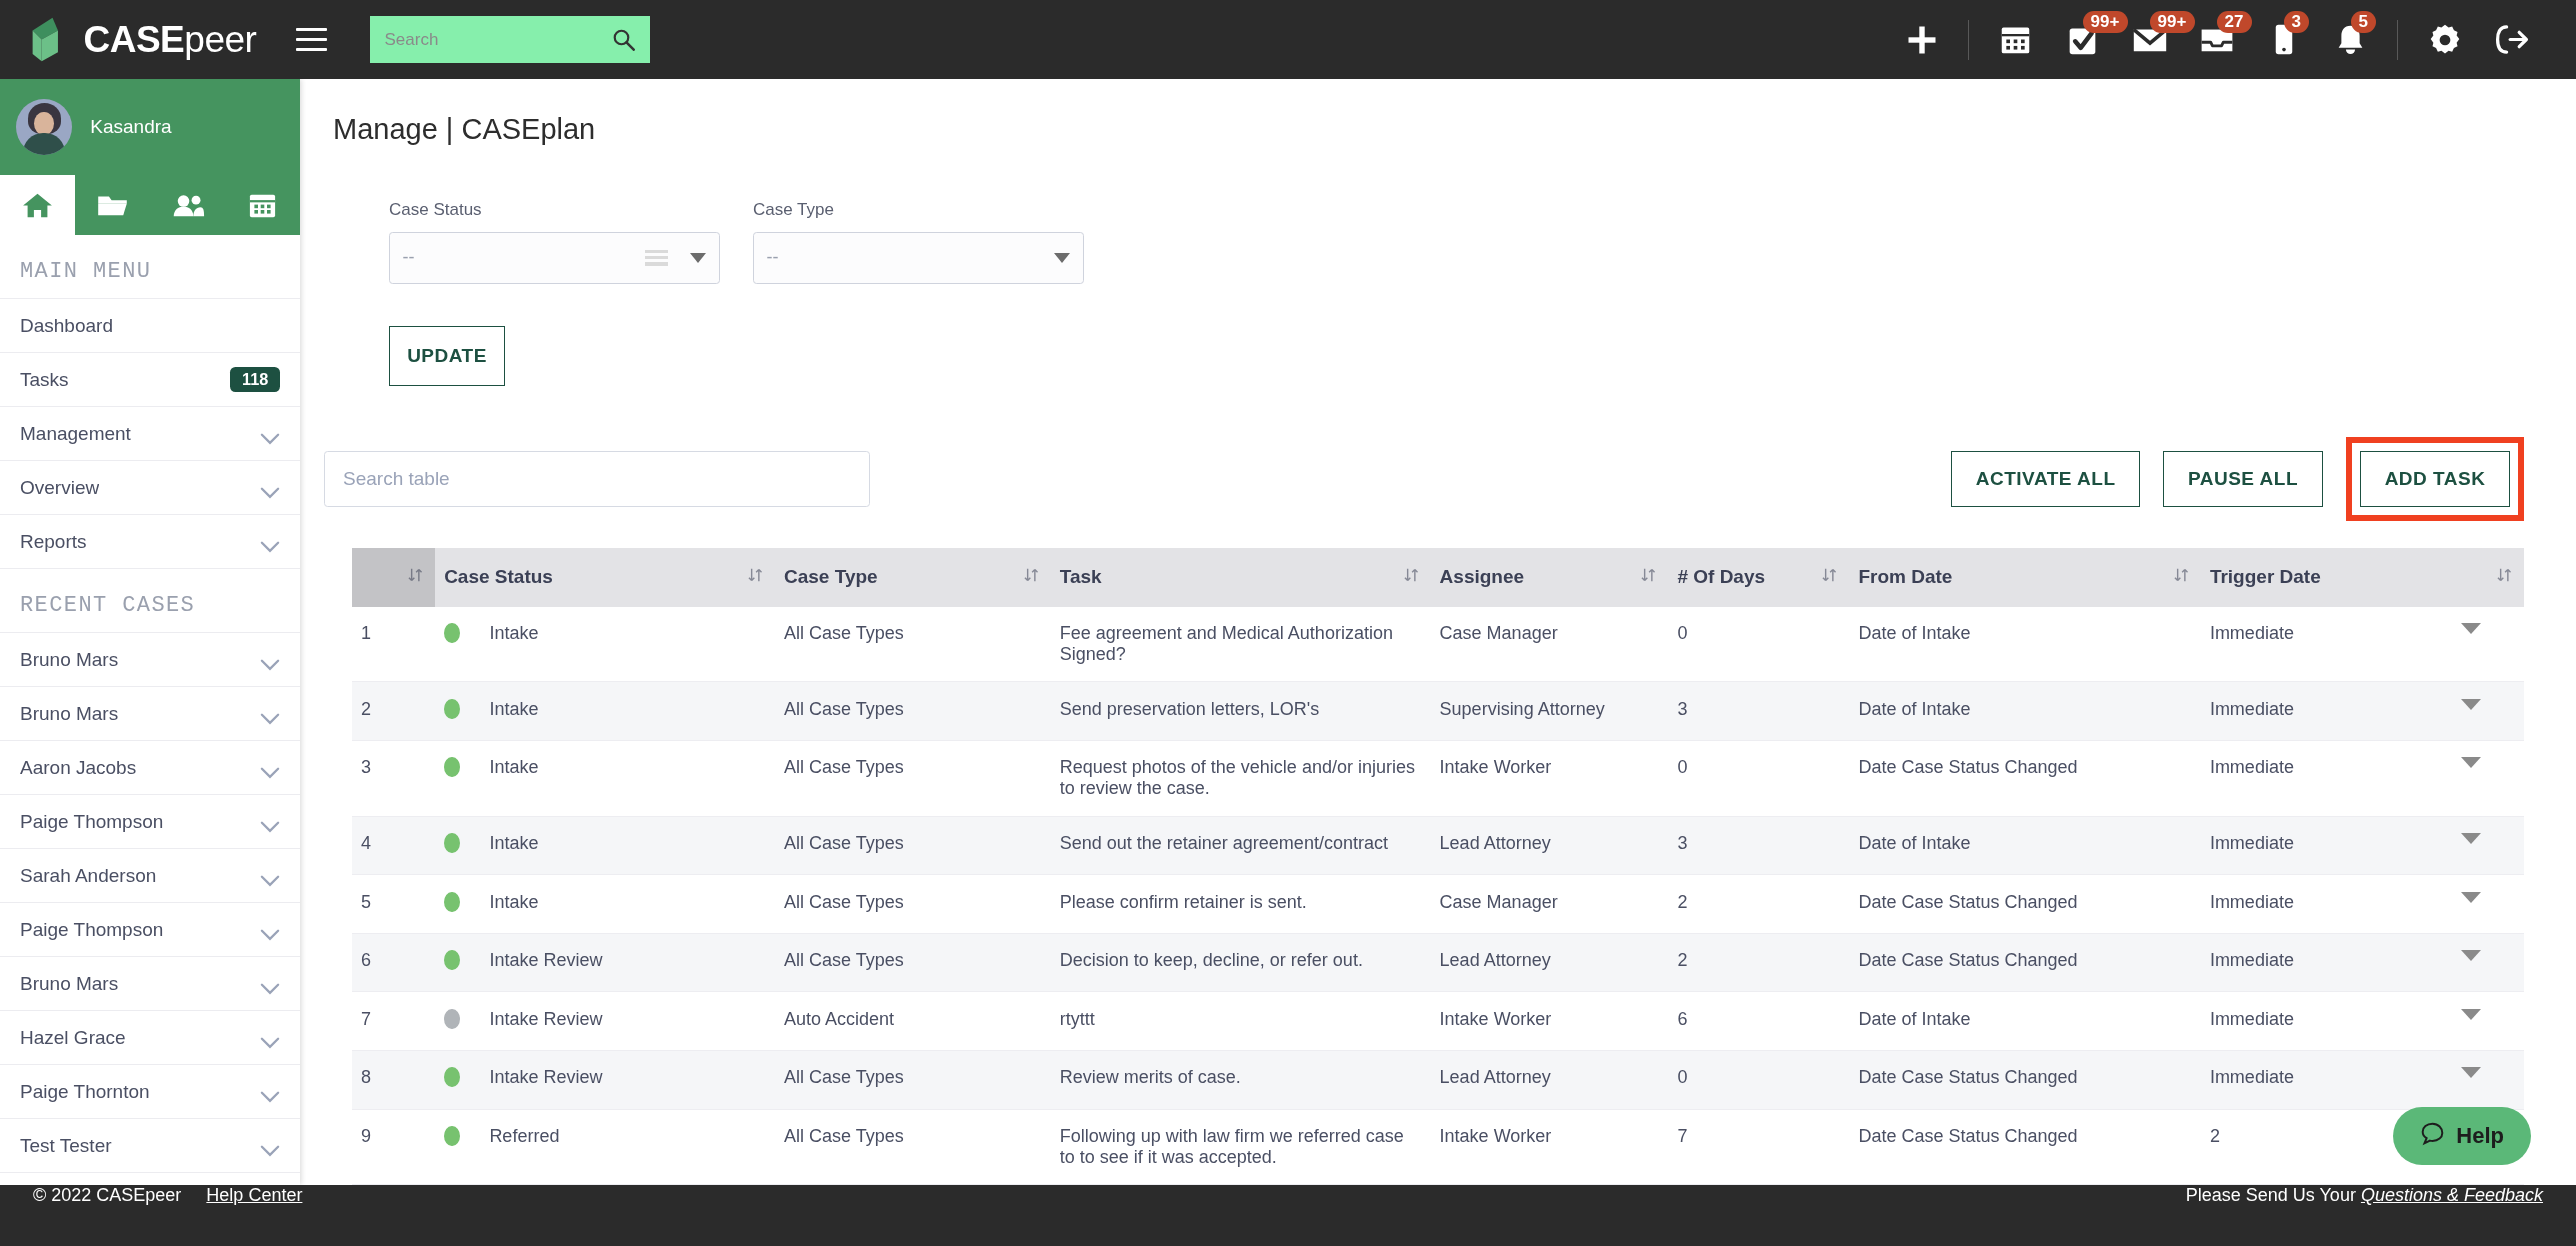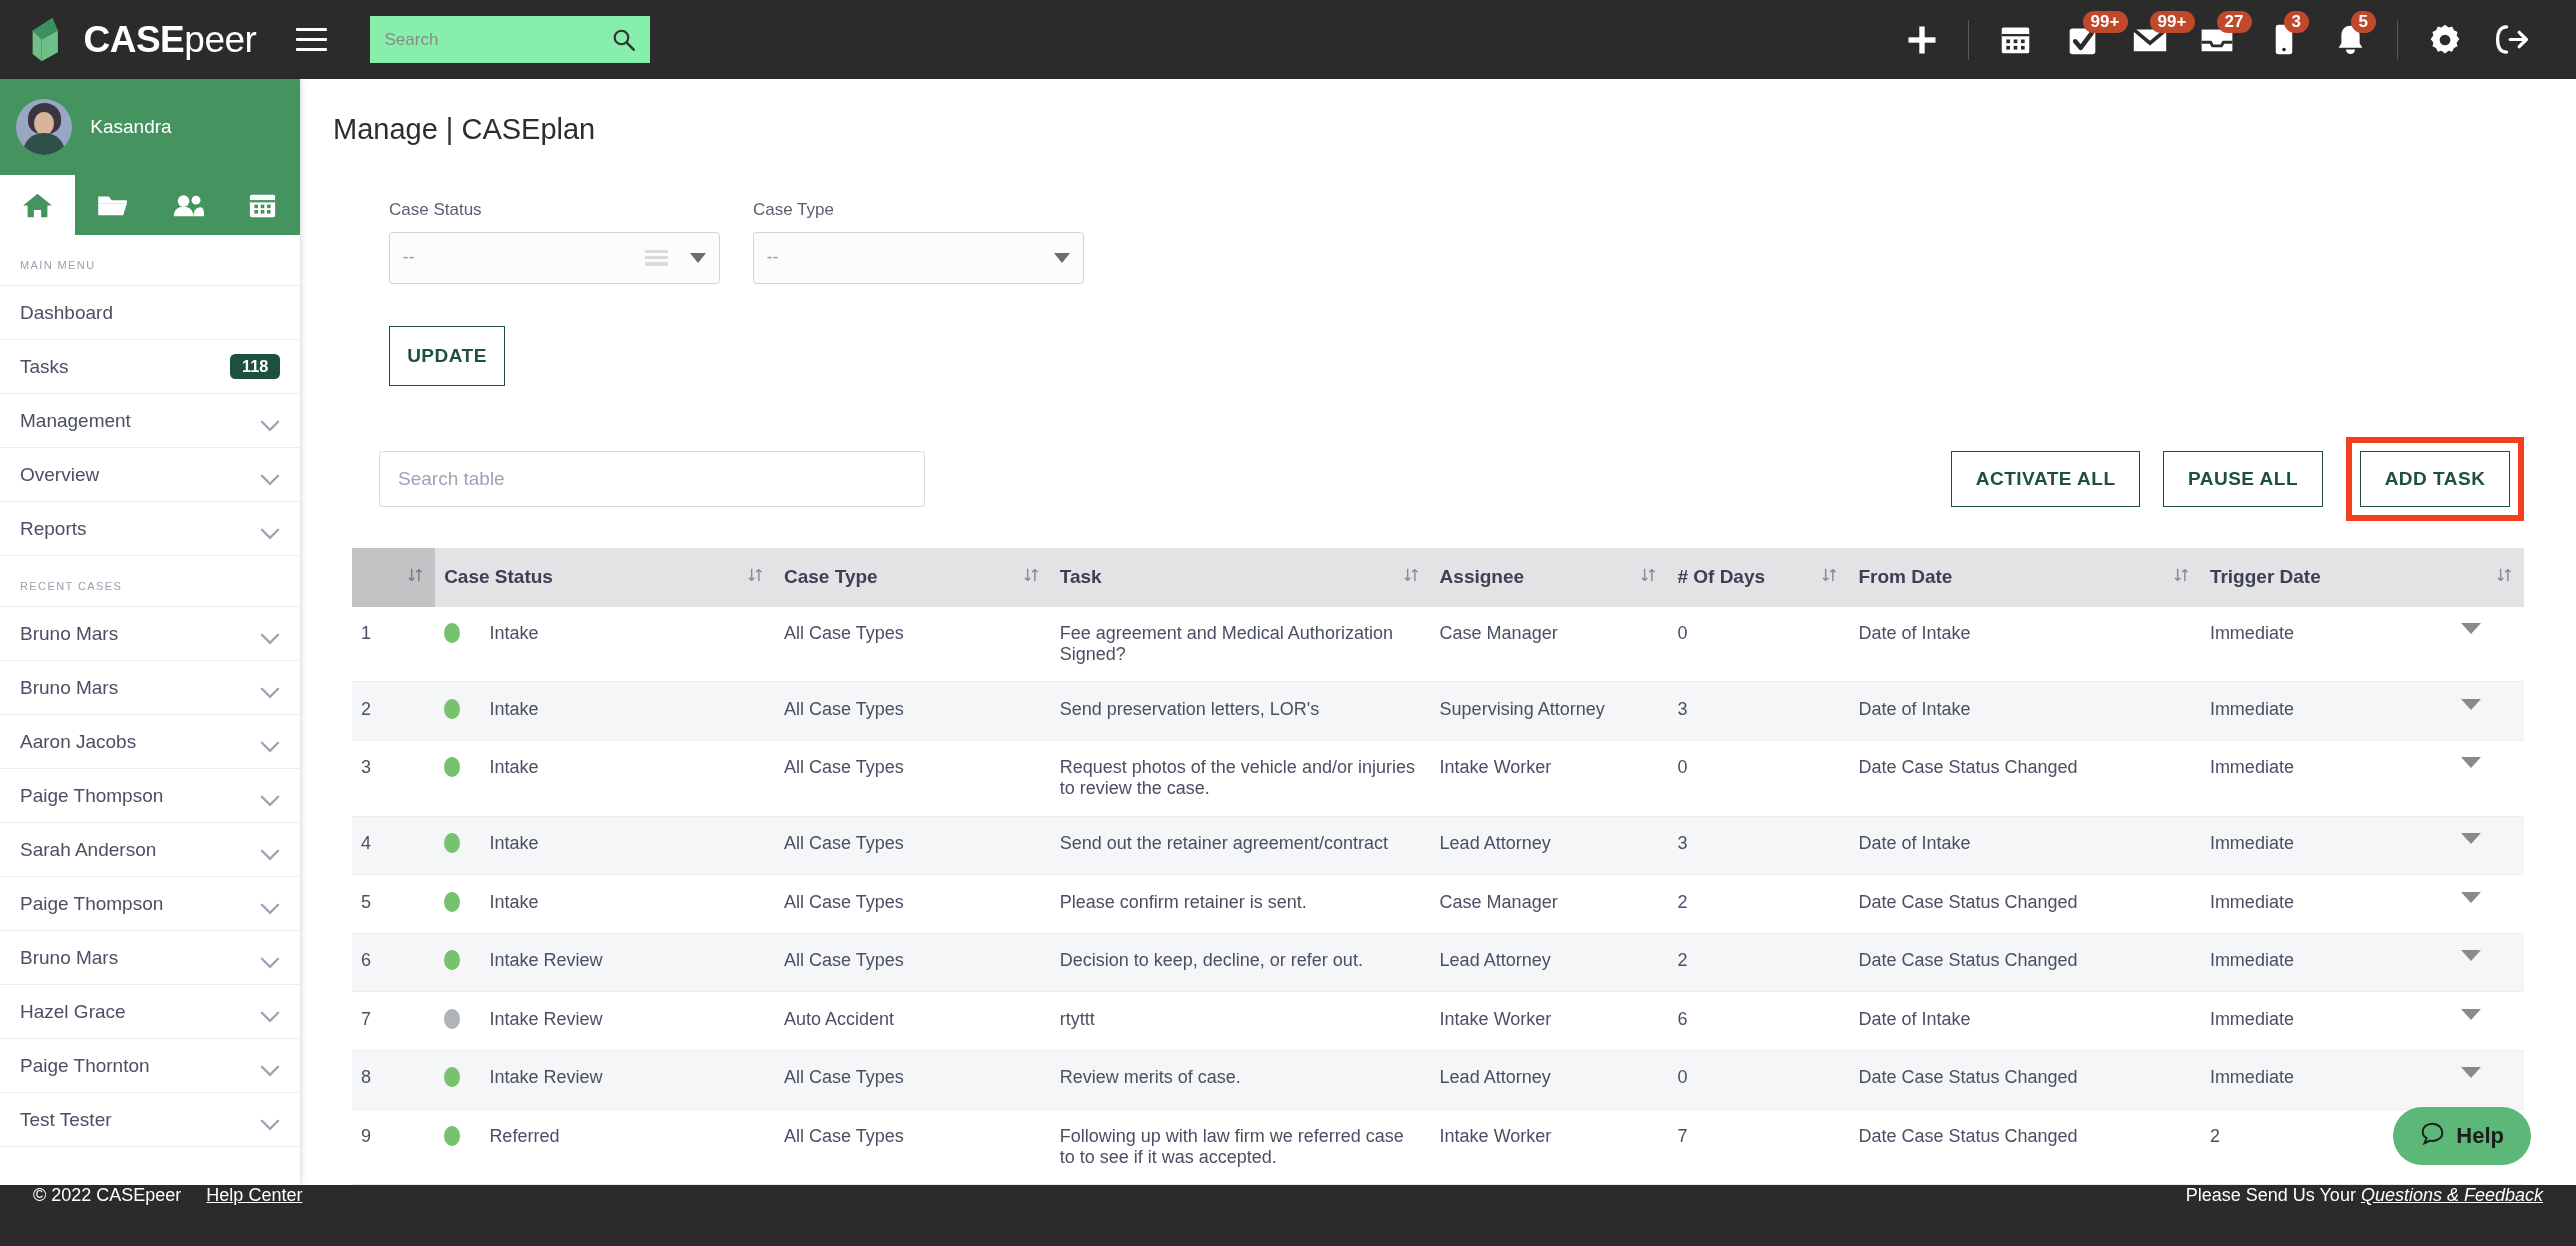--- a/index.html
+++ b/index.html
@@ -63,22 +63,23 @@
   .avatar .face { position:absolute; left:18px; top:12.6px; width:20px; height:23.5px; border-radius:50%; background:#d9b49b; }
   .avatar .body-s { position:absolute; left:7.2px; bottom:0; width:42px; height:22px; border-radius:20px 20px 0 0; background:#2f4f4a; }
   .side-username { color:#fff; font-size: 19px; margin-left: 18px; }
 
   .side-tabs { background: #45945f; height: 60px; display:flex; }
   .side-tab { flex:1; display:flex; align-items:center; justify-content:center; cursor:pointer; }
   .side-tab.active { background:#ffffff; }
   .side-tab svg { display:block; }
 
   .side-section {
-    font-size: 11px; color:#9aa0ae; letter-spacing: 1.4px; padding: 23.5px 20px 14.5px 20px;
+    font-size: 22px; color:#9aa0ae; letter-spacing: 1.4px; padding: 23.5px 20px 14.5px 20px;
     border-bottom: 0.9px solid #ececf0;
+    font-family: Liberation Mono, monospace;
   }
   .side-item {
     display:flex; align-items:center; justify-content:space-between;
     padding: 0 20px; height: 54px; border-bottom: 0.9px solid #ececf0;
     font-size: 19px; color:#4a4f63; cursor:pointer;
   }
   .side-item .label { white-space: nowrap; overflow: hidden; text-overflow: ellipsis; }
   .pill {
     background:#1d5041; color:#fff; border-radius: 5.4px; font-size: 16.3px; font-weight: bold;
     padding: 4.5px 11.7px; line-height: 1;
@@ -102,21 +103,21 @@
   .sel-lines { position:absolute; right: 51px; display:flex; flex-direction:column; gap:2.7px; opacity:.2;}
   .sel-lines i { display:block; width:23.5px; height:3.6px; background:#555; }
 
   .btn-outline {
     border: 1.8px solid #1d5041; color:#1d5041; background:#fff; font-weight:bold;
     letter-spacing: 0.5px; font-size: 19px; cursor:pointer;
     font-family: "Liberation Sans", sans-serif;
   }
   .update-btn { margin: 42px 0 0 89px; width: 116px; height: 60px; }
 
-  .table-tools { display:flex; align-items:center; padding: 51px 52px 0 79px; justify-content: flex-end; }
+  .table-tools { display:flex; align-items:center; padding: 51px 52px 0 24px; justify-content: flex-end; }
   .table-search {
     width: 546px; height: 56px; border:0.9px solid #d6dae3; border-radius:3.6px; background:#fff;
     padding: 0 18px; font-size: 19px; color:#5a5f70; outline:none;
     font-family: "Liberation Sans", sans-serif;
   }
   .table-search::placeholder { color:#9aa3b8; }
   .tool-btns { margin-left:auto; display:flex; align-items:center; gap: 23.5px; }
   .tool-btns .btn-outline { height: 56px; padding: 0 23.5px; }
   .highlight-wrap { padding: 8.1px; border: 6.3px solid #f04020; background: #fff; }
 

